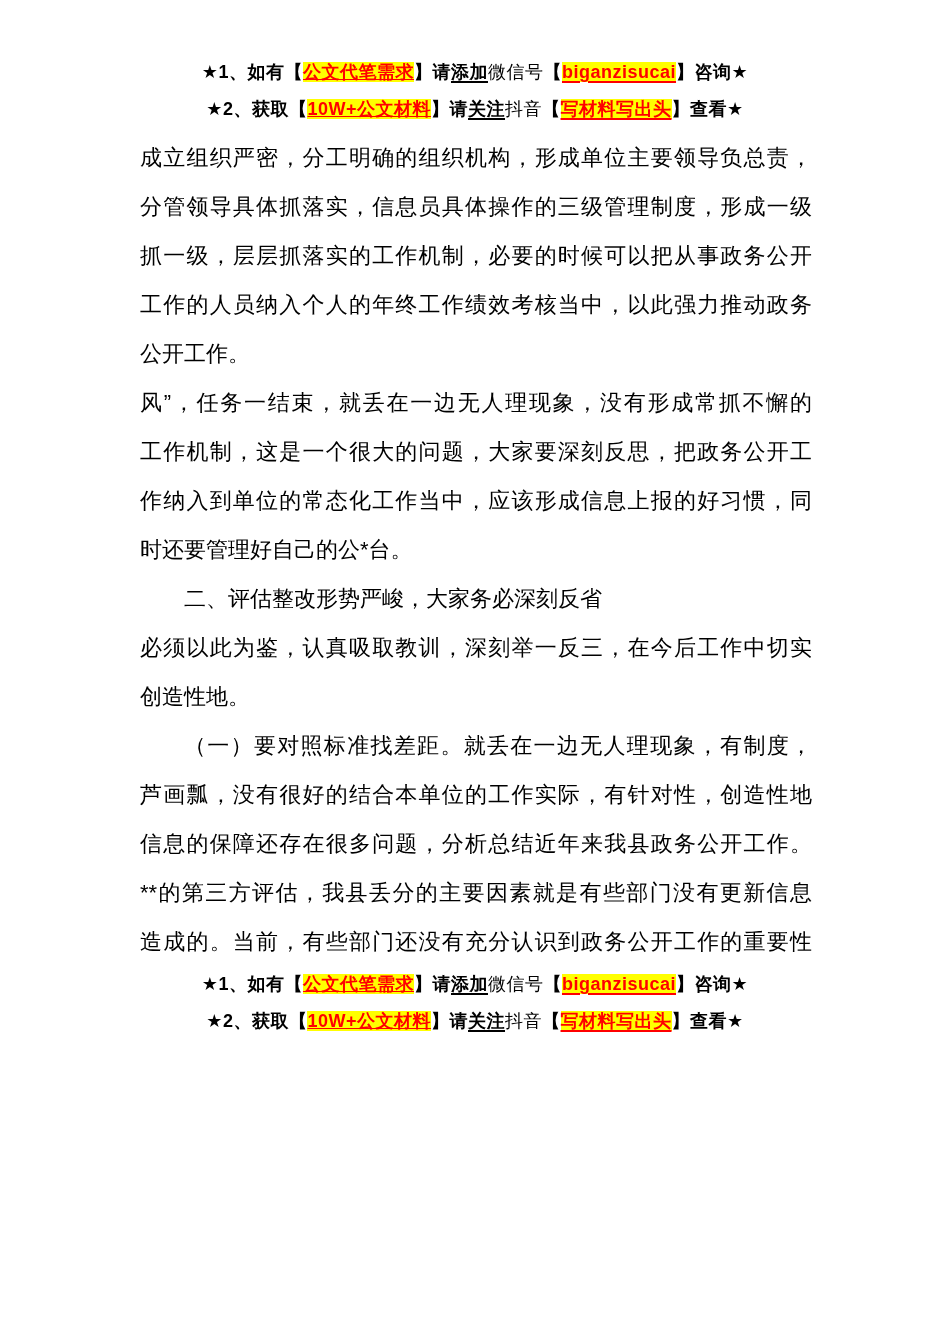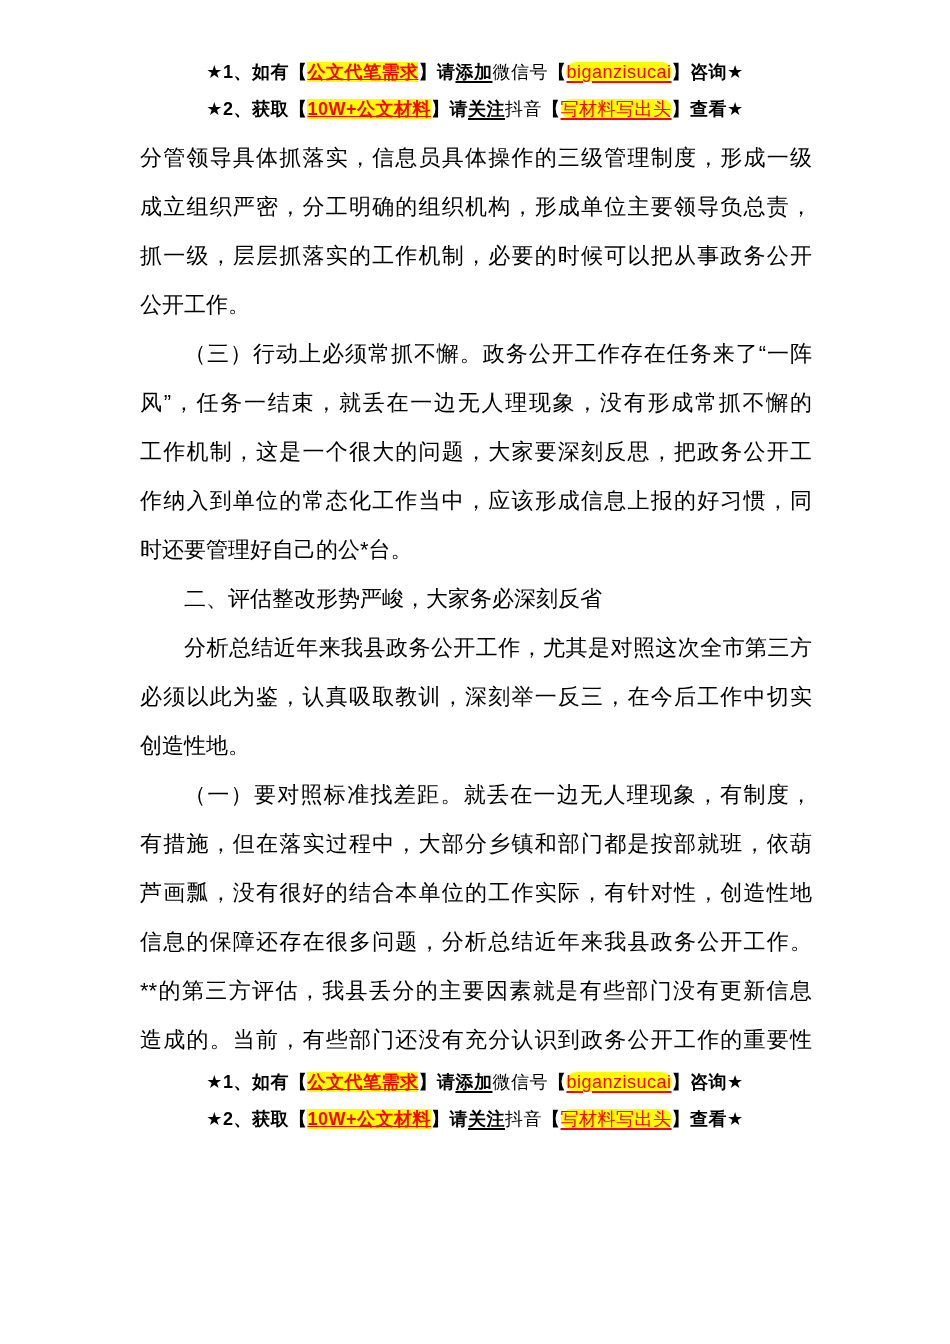--- a/index.html
+++ b/index.html
@@ -32,27 +32,26 @@
     text-decoration-thickness:2px;
     text-underline-offset:3px;
   }
   .seg.rh{
     font-weight:bold;
     color:var(--red);
     background:var(--hl);
     text-decoration:underline;
   }
   .seg.rhu{
-    font-weight:normal;
+    font-weight:bold;
     color:var(--red);
     background:var(--hl);
     text-decoration:underline;
     text-decoration-thickness:2px;
     text-underline-offset:3px;
-    border-radius:10px;
   }
   
   .body-text{
     margin-left:140px;
     margin-top:5px;
     width:672px;
     font-size:22px;
     color:var(--text);
   }
   .line{
@@ -68,35 +67,33 @@
 <body>
 
 <div class="page">
 
   <div class="promo promo-top">
     <div class="promo-line"><span class="seg b">★1、如有【</span><span class="seg rh">公文代笔需求</span><span class="seg b">】请</span><span class="seg bu">添加</span><span class="seg n">微信号</span><span class="seg b">【</span><span class="seg rhu">biganzisucai</span><span class="seg b">】咨询★</span></div>
     <div class="promo-line"><span class="seg b">★2、获取【</span><span class="seg rh">10W+公文材料</span><span class="seg b">】请</span><span class="seg bu">关注</span><span class="seg n">抖音</span><span class="seg b">【</span><span class="seg rhu">写材料写出头</span><span class="seg b">】查看★</span></div>
   </div>
 
   <div class="body-text">
+      <div class="line fill">成立组织严密，分工明确的组织机构，形成单位主要领导负总责，</div>
       <div class="line fill">分管领导具体抓落实，信息员具体操作的三级管理制度，形成一级</div>
-      <div class="line fill">成立组织严密，分工明确的组织机构，形成单位主要领导负总责，</div>
       <div class="line fill">抓一级，层层抓落实的工作机制，必要的时候可以把从事政务公开</div>
+      <div class="line fill">工作的人员纳入个人的年终工作绩效考核当中，以此强力推动政务</div>
       <div class="line">公开工作。</div>
-      <div class="line fill ind">（三）行动上必须常抓不懈。政务公开工作存在任务来了“一阵</div>
       <div class="line fill">风”，任务一结束，就丢在一边无人理现象，没有形成常抓不懈的</div>
       <div class="line fill">工作机制，这是一个很大的问题，大家要深刻反思，把政务公开工</div>
       <div class="line fill">作纳入到单位的常态化工作当中，应该形成信息上报的好习惯，同</div>
       <div class="line">时还要管理好自己的公*台。</div>
       <div class="line ind">二、评估整改形势严峻，大家务必深刻反省</div>
-      <div class="line fill ind">分析总结近年来我县政务公开工作，尤其是对照这次全市第三方</div>
       <div class="line fill">必须以此为鉴，认真吸取教训，深刻举一反三，在今后工作中切实</div>
       <div class="line">创造性地。</div>
       <div class="line fill ind">（一）要对照标准找差距。就丢在一边无人理现象，有制度，</div>
-      <div class="line fill">有措施，但在落实过程中，大部分乡镇和部门都是按部就班，依葫</div>
       <div class="line fill">芦画瓢，没有很好的结合本单位的工作实际，有针对性，创造性地</div>
       <div class="line fill">信息的保障还存在很多问题，分析总结近年来我县政务公开工作。</div>
       <div class="line fill">**的第三方评估，我县丢分的主要因素就是有些部门没有更新信息</div>
       <div class="line fill">造成的。当前，有些部门还没有充分认识到政务公开工作的重要性</div>
     </div>
 
   <div class="promo promo-bottom">
     <div class="promo-line"><span class="seg b">★1、如有【</span><span class="seg rh">公文代笔需求</span><span class="seg b">】请</span><span class="seg bu">添加</span><span class="seg n">微信号</span><span class="seg b">【</span><span class="seg rhu">biganzisucai</span><span class="seg b">】咨询★</span></div>
     <div class="promo-line"><span class="seg b">★2、获取【</span><span class="seg rh">10W+公文材料</span><span class="seg b">】请</span><span class="seg bu">关注</span><span class="seg n">抖音</span><span class="seg b">【</span><span class="seg rhu">写材料写出头</span><span class="seg b">】查看★</span></div>
   </div>

